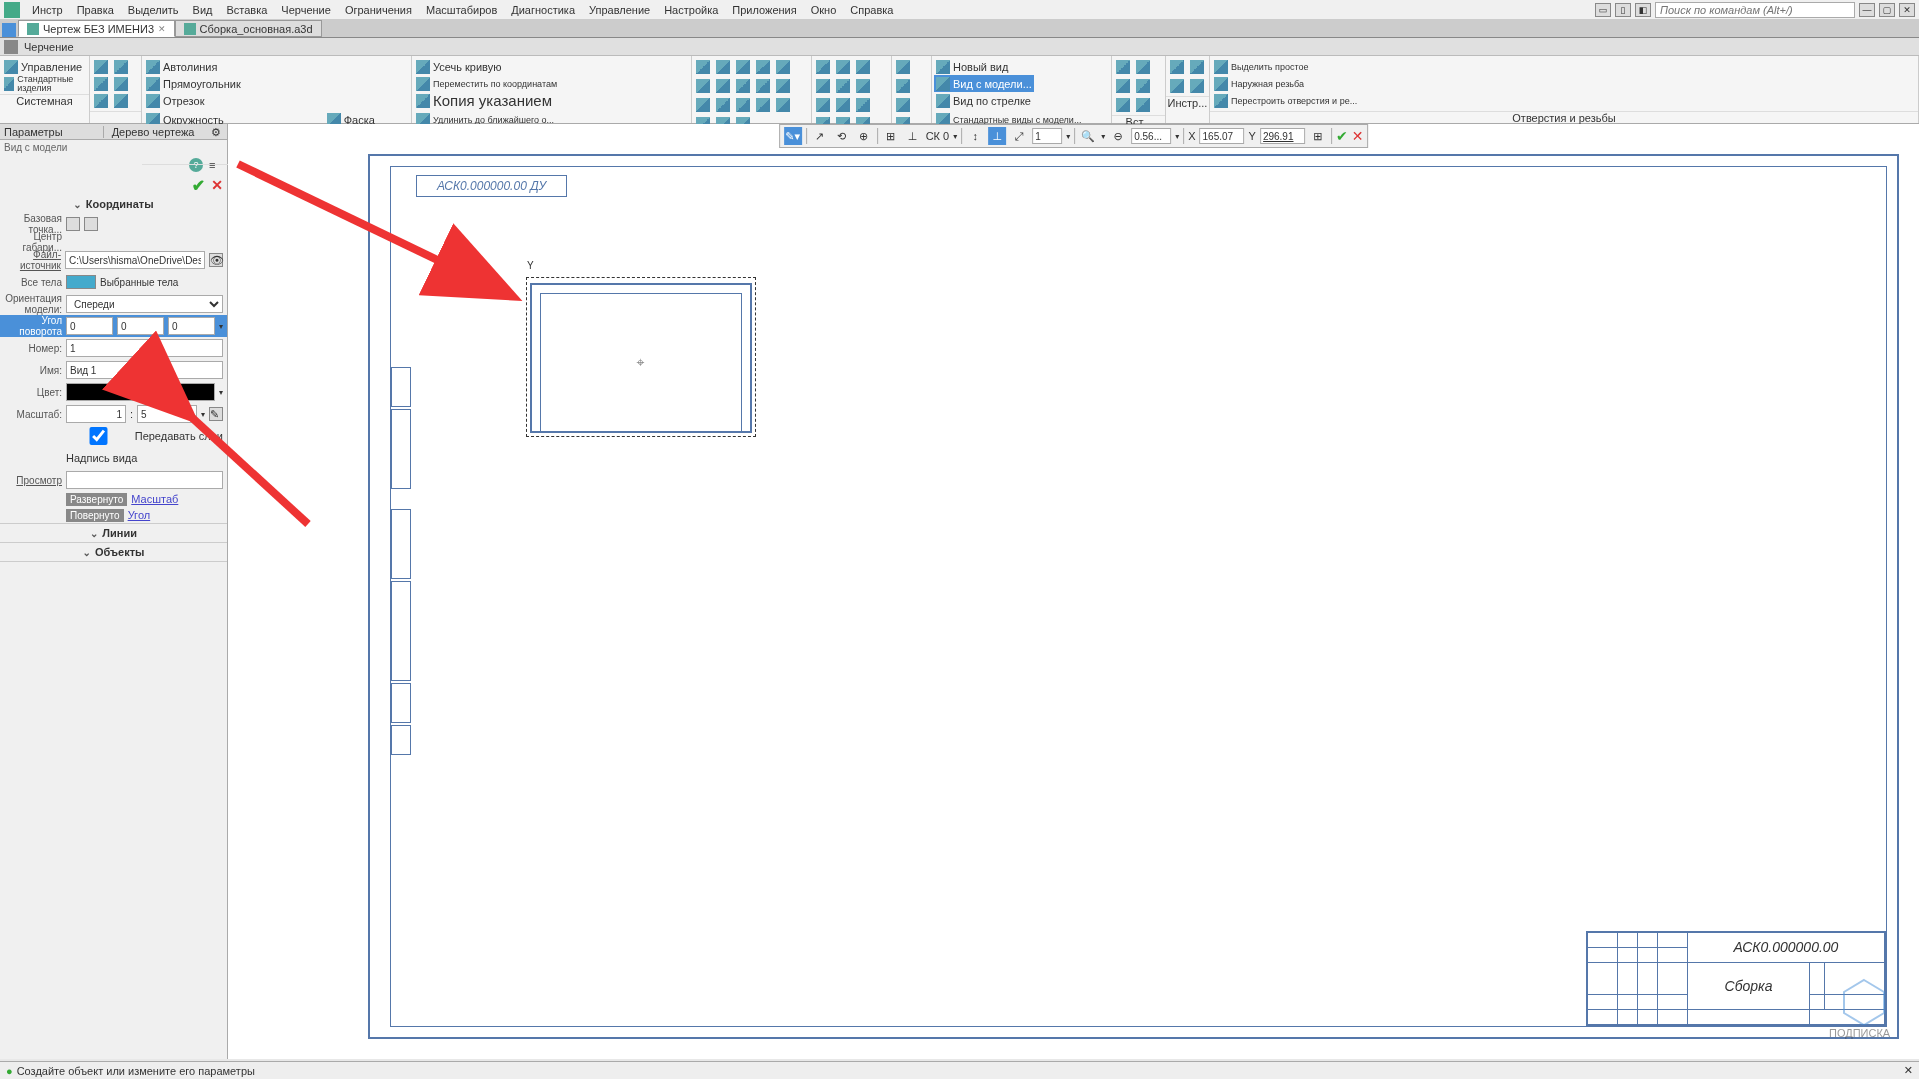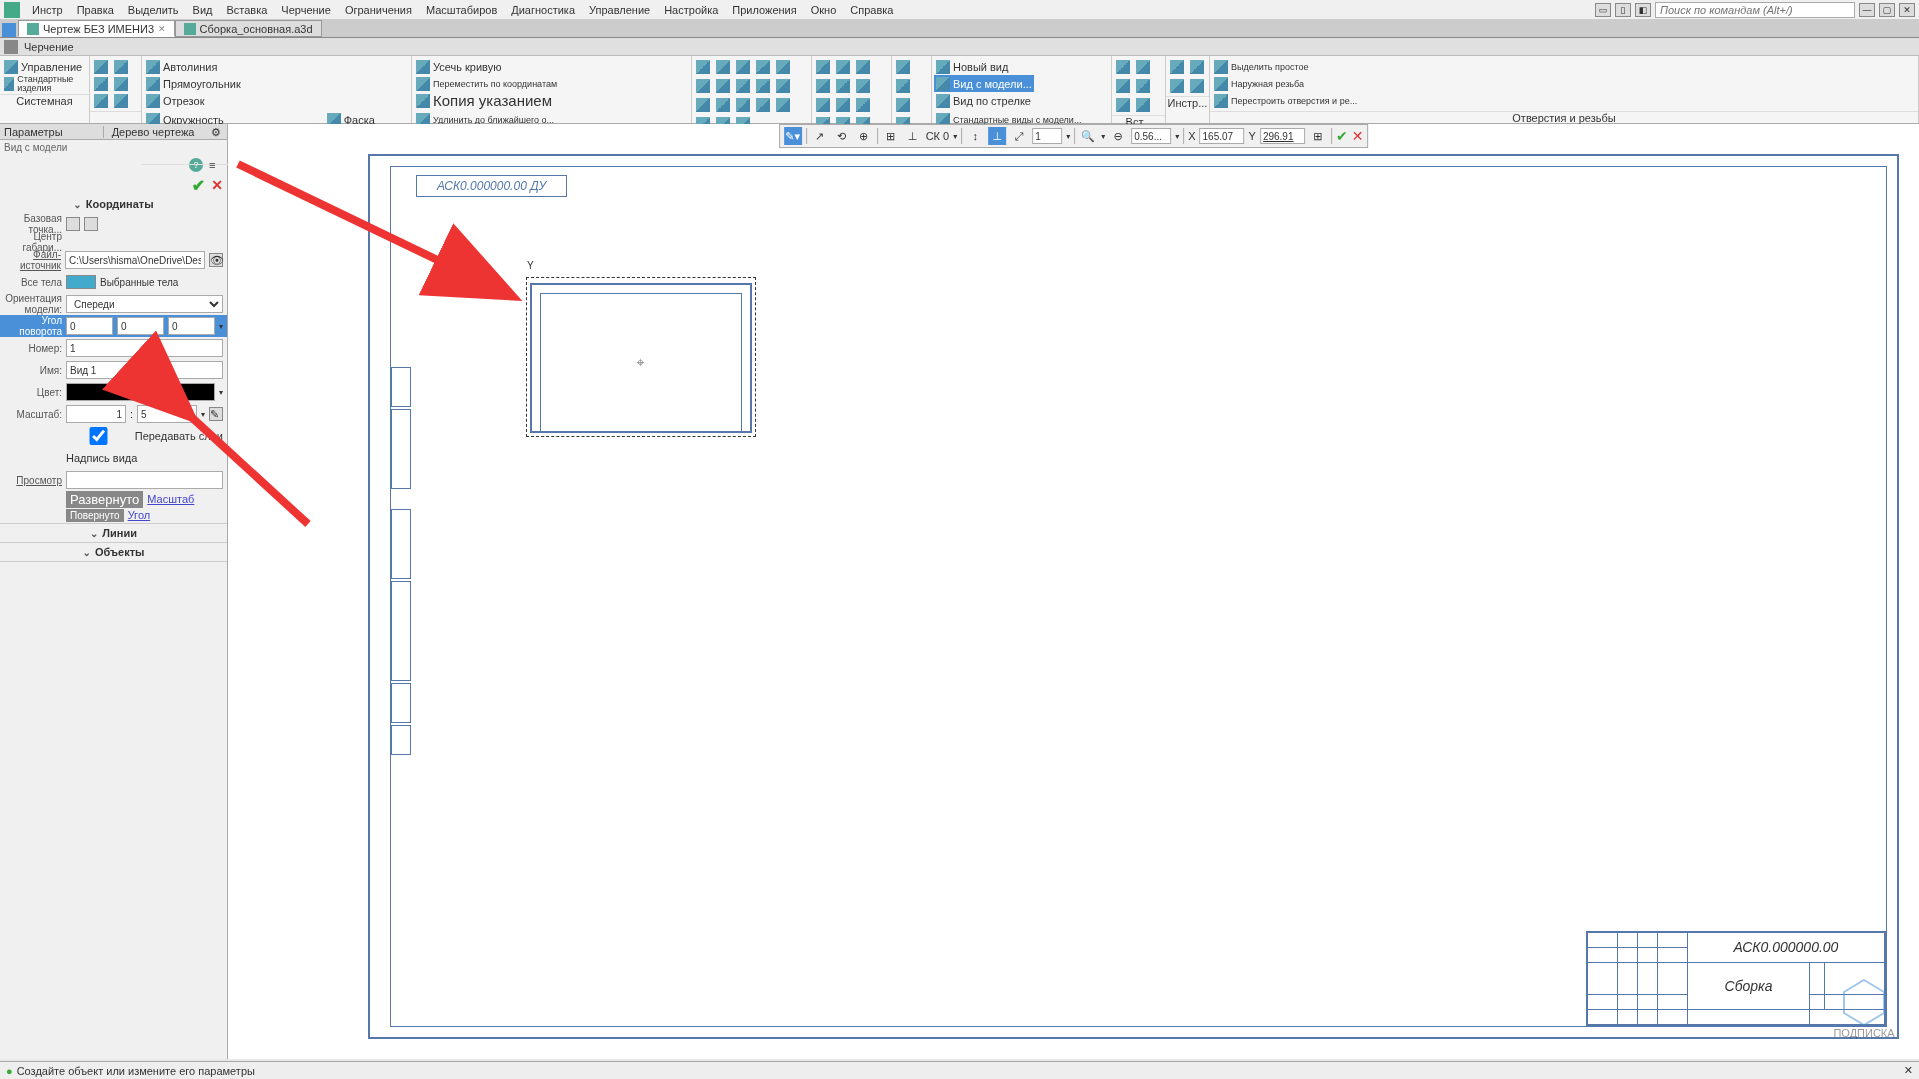--- a/index.html
+++ b/index.html
@@ -589,21 +589,21 @@
       <div class="prop-row">
         <span class="label"></span>
         <span>Надпись вида</span>
       </div>
       <div class="prop-row">
         <span class="label link">Просмотр</span>
         <input style="">
       </div>
       <div class="prop-row" style="height:16px">
         <span class="label"></span>
-        <span style="background:#888;color:#fff;padding:1px 4px;font-size:13px">Развернуто</span>
+        <span style="background:#888;color:#fff;padding:1px 4px;font-size:10px">Развернуто</span>
         <span class="link">Масштаб</span>
       </div>
       <div class="prop-row" style="height:16px">
         <span class="label"></span>
         <span style="background:#888;color:#fff;padding:1px 4px;font-size:10px">Повернуто</span>
         <span class="link">Угол</span>
       </div>
     </div>
     <div class="prop-section">
       <div class="prop-head">
@@ -735,21 +735,21 @@
             </marker>
           </defs>
       <line x1="130" y1="120" x2="10" y2="10" stroke="#e33" stroke-width="8" marker-end="url(#ah2)"></line>
         </svg>
     </div>
 
     <div class="watermark">
       <svg width="70" height="50" viewBox="0 0 70 50">
           <polygon points="35,5 55,17 55,38 35,50 15,38 15,17" fill="none" stroke="#4a90d9" stroke-width="2"></polygon>
         </svg>
-      <div style="text-align:center">ПОДПИСКА</div>
+      <div style="">ПОДПИСКА</div>
     </div>
   </div>
 </div>
 
 <div class="statusbar">
   <span style="color:#3a3;margin-right:4px">●</span>
   <span>Создайте объект или измените его параметры</span>
   <span class="close">✕</span>
 </div>
 

